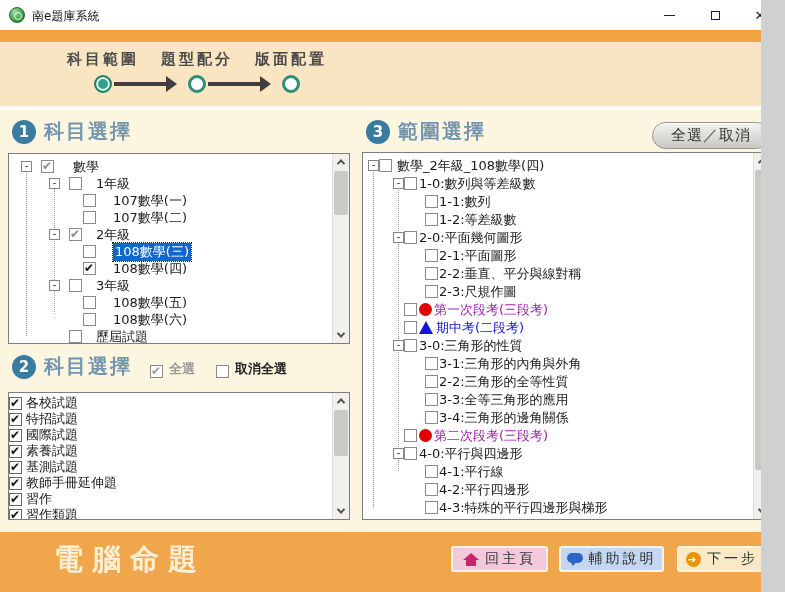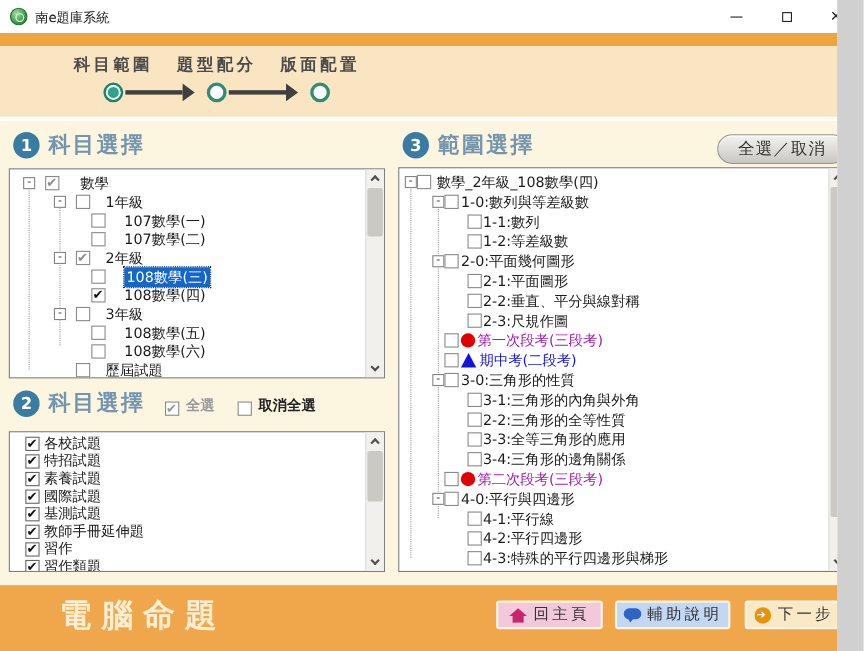--- a/index.html
+++ b/index.html
@@ -70,21 +70,21 @@
 
   
   .hdr-check { position:absolute; display:flex; align-items:flex-end; }
   .hdr-check .cb2 { width:13px; height:13px; border:1px solid #8a8a8a; background:#fff; position:relative; flex:none; }
   .hdr-check.checked .cb2::after { content:"✔"; position:absolute; left:0; top:-2px; font-size:12px; color:#9a9a9a; }
   .hdr-check .hlbl { margin-left:6px; font-size:13px; font-weight:bold; }
   .hdr-check.gray .hlbl { color:#9a9a9a; }
   .hdr-check.dark .hlbl { color:#222; }
 
   
-  .lrow { display:flex; align-items:center; height:16px; padding-left:14px; }
+  .lrow { display:flex; align-items:center; height:16px; padding-left:0; }
   .lcb { width:13px; height:13px; border:1px solid #666; background:#fff; position:relative; flex:none; }
   .lcb.checked::after { content:"✔"; position:absolute; left:0; top:-2px; font-size:12px; color:#111; }
   .llbl { margin-left:4px; font-size:13px; color:#1a1a1a; white-space:nowrap; }
 
   
   .toggle-btn { position:absolute; left:652px; top:122px; width:118px; height:27px; border-radius:14px;
                 background:linear-gradient(#f4f3f1,#c9c7c3); border:1px solid #979590;
                 box-shadow:inset 0 1px 0 #ffffff; display:flex; align-items:center; justify-content:center;
                 font-size:15px; color:#333; letter-spacing:1px; cursor:default; }
 
@@ -260,25 +260,25 @@
         <div class="lrow">
           <span class="lcb checked"></span>
           <span class="llbl">各校試題</span>
         </div>
         <div class="lrow">
           <span class="lcb checked"></span>
           <span class="llbl">特招試題</span>
         </div>
         <div class="lrow">
           <span class="lcb checked"></span>
+          <span class="llbl">國際試題</span>
+        </div>
+        <div class="lrow">
+          <span class="lcb checked"></span>
           <span class="llbl">素養試題</span>
-        </div>
-        <div class="lrow">
-          <span class="lcb checked"></span>
-          <span class="llbl">國際試題</span>
         </div>
         <div class="lrow">
           <span class="lcb checked"></span>
           <span class="llbl">基測試題</span>
         </div>
         <div class="lrow">
           <span class="lcb checked"></span>
           <span class="llbl">教師手冊延伸題</span>
         </div>
         <div class="lrow">

